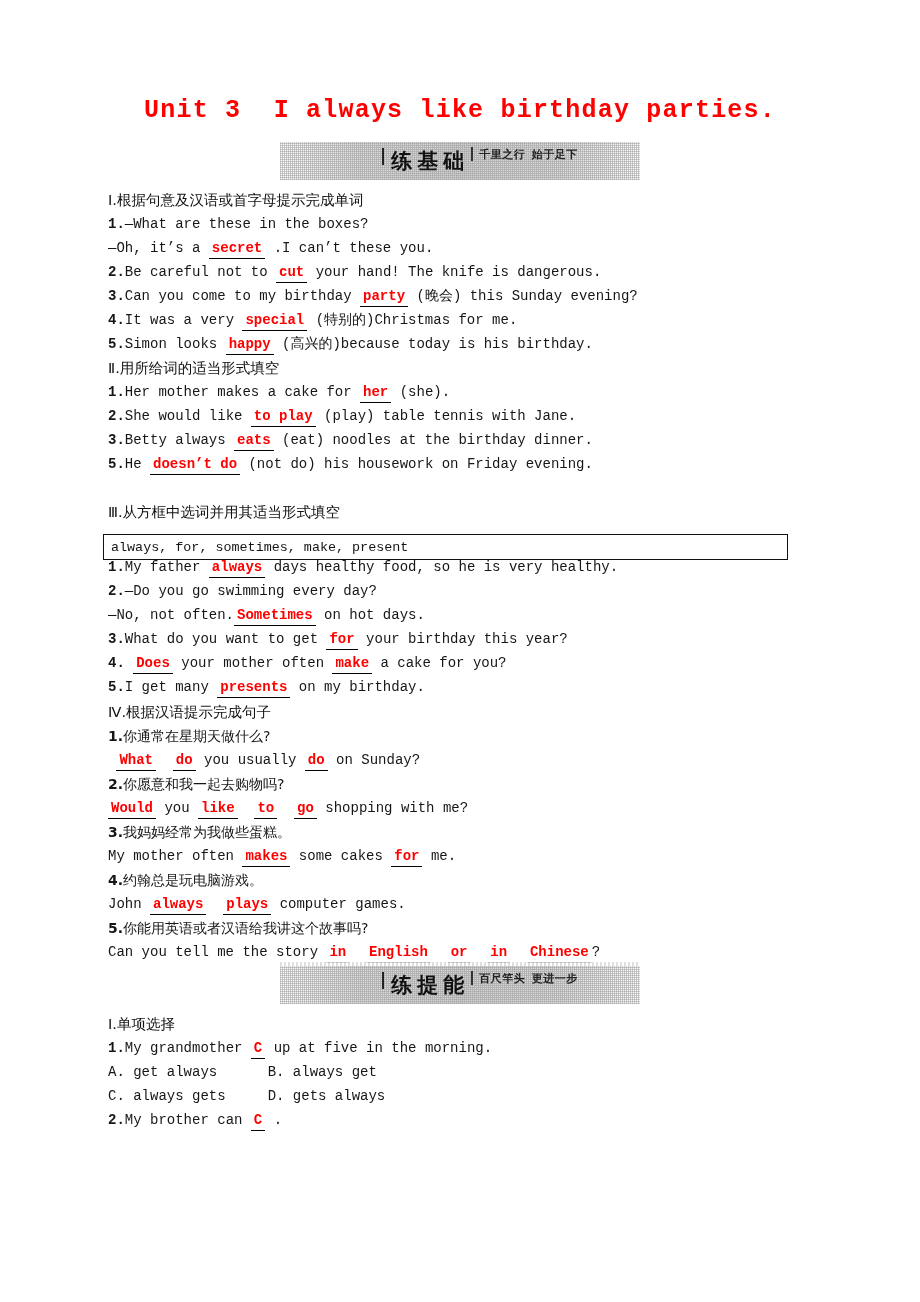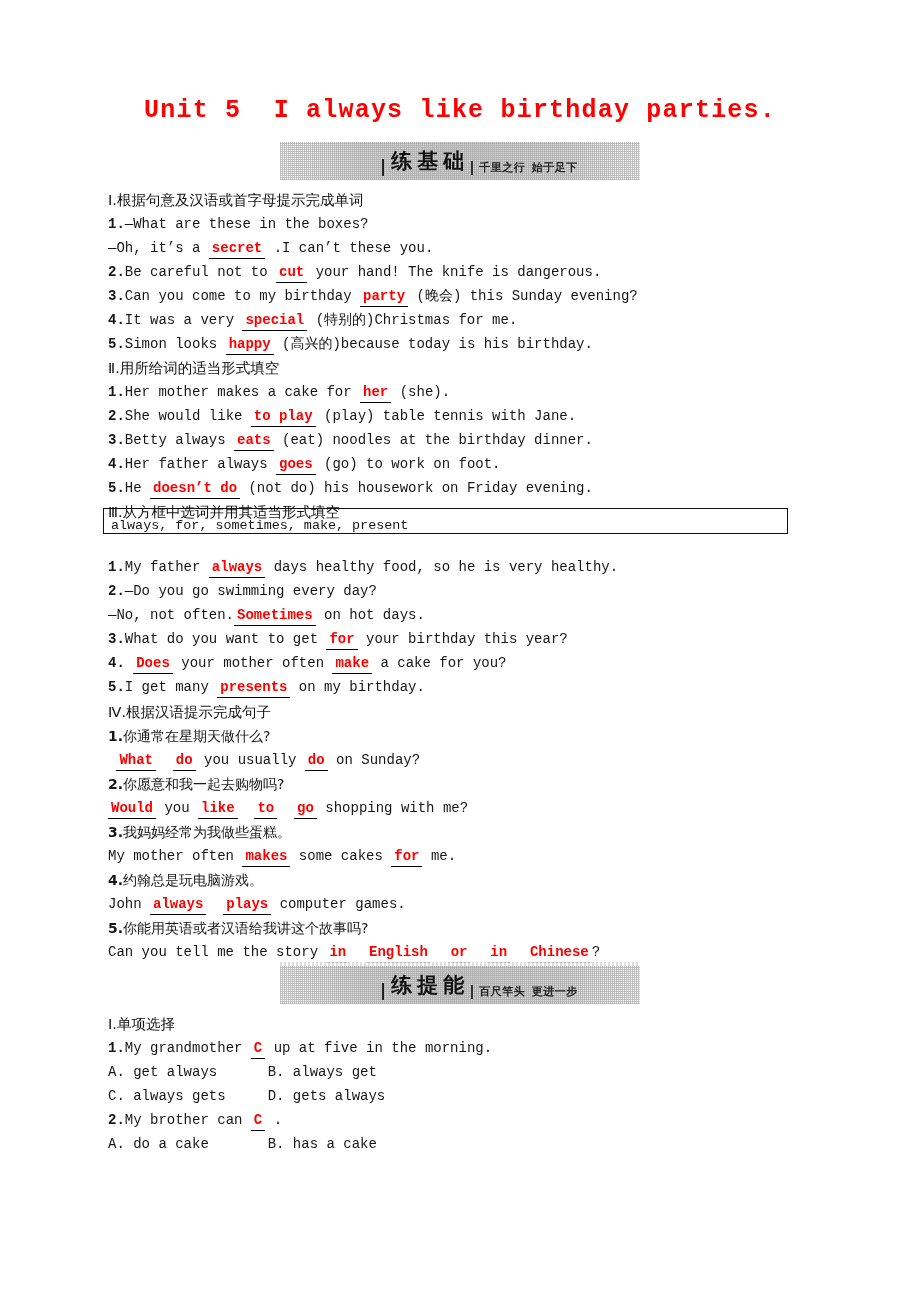--- a/index.html
+++ b/index.html
@@ -47,21 +47,21 @@
     background-image:
       repeating-linear-gradient(0deg, rgba(160,160,160,.55) 0 1px, rgba(255,255,255,0) 1px 2px),
       repeating-linear-gradient(90deg, rgba(160,160,160,.55) 0 1px, rgba(255,255,255,0) 1px 2px),
       linear-gradient(to right, #ffffff 0%, #dcdcdc 22%, #d2d2d2 50%, #dcdcdc 78%, #ffffff 100%);
     display: flex;
     align-items: center;
     justify-content: center;
   }
   .banner-inner {
     display: flex;
-    align-items: flex-end;
+    align-items: flex-start;
     gap: 0;
     margin-left: 40px;
   }
   .banner-bar {
     display: inline-block;
     width: 2px;
     height: 17px;
     background: #222;
     margin-right: 7px;
     position: relative;
@@ -151,21 +151,21 @@
     height: 5px;
     background-image: repeating-linear-gradient(90deg, #d9d9d9 0 2px, #ffffff 2px 4px);
     opacity: .85;
   }
 </style>
 </head>
 <body>
 
 <div class="page">
 
-  <div class="unit-title">Unit 5  I always like birthday parties.</div>
+  <div class="unit-title">Unit 3  I always like birthday parties.</div>
 
   <div class="banner" style="top:142px;">
     <div class="banner-inner">
       <span class="banner-bar"></span>
       <span class="banner-main">练基础</span>
       <span class="banner-bar2"></span>
       <span class="banner-sub">千里之行  始于足下</span>
     </div>
   </div>
 
@@ -180,30 +180,29 @@
         <div class="ln"><span class="num">5.</span><span>Simon looks </span><span class="ans">happy</span><span> (高兴的)because today is his birthday.</span></div>
       </div>
   </div>
 
   <div class="lines" style="top:356px;">
     <div class="hdr">Ⅱ.用所给词的适当形式填空</div>
     <div>
         <div class="ln"><span class="num">1.</span><span>Her mother makes a cake for </span><span class="ans">her</span><span> (she).</span></div>
         <div class="ln"><span class="num">2.</span><span>She would like </span><span class="ans">to play</span><span> (play) table tennis with Jane.</span></div>
         <div class="ln"><span class="num">3.</span><span>Betty always </span><span class="ans">eats</span><span> (eat) noodles at the birthday dinner.</span></div>
-        <div class="ln"><span class="num">4.</span><span>Her father always </span><span class="ans">goes</span><span> (go) to work on foot.</span></div>
         <div class="ln"><span class="num">5.</span><span>He </span><span class="ans">doesn’t do</span><span> (not do) his housework on Friday evening.</span></div>
       </div>
   </div>
 
   <div class="lines" style="top:500px;">
     <div class="hdr">Ⅲ.从方框中选词并用其适当形式填空</div>
   </div>
 
-  <div class="wordbox" style="top:508px;align-items:flex-end;">
+  <div class="wordbox" style="top:534px;">
     <span>always, for, sometimes, make, present</span>
   </div>
 
   <div class="lines" style="top:555px;">
     <div>
         <div class="ln"><span class="num">1.</span><span>My father </span><span class="ans">always</span><span> days healthy food, so he is very healthy.</span></div>
         <div class="ln"><span class="num">2.</span><span>—Do you go swimming every day?</span></div>
         <div class="ln"><span>—No, not often.</span><span class="ans">Sometimes</span><span> on hot days.</span></div>
         <div class="ln"><span class="num">3.</span><span>What do you want to get </span><span class="ans">for</span><span> your birthday this year?</span></div>
         <div class="ln"><span class="num">4.</span><span> </span><span class="ans">Does</span><span> your mother often </span><span class="ans">make</span><span> a cake for you?</span></div>
@@ -239,17 +238,16 @@
   </div>
 
   <div class="lines" style="top:1012px;">
     <div class="hdr">Ⅰ.单项选择</div>
     <div>
         <div class="ln"><span class="num">1.</span><span>My grandmother </span><span class="ans">C</span><span> up at five in the morning.</span></div>
         <div class="ln"><span></span></div>
         <div class="ln"><span>A. get always      B. always get</span></div>
         <div class="ln"><span>C. always gets     D. gets always</span></div>
         <div class="ln"><span class="num">2.</span><span>My brother can </span><span class="ans">C</span><span> .</span></div>
-        <div class="ln"><span>A. do a cake       B. has a cake</span></div>
       </div>
   </div>
 
 </div>
 
 </body></html>

